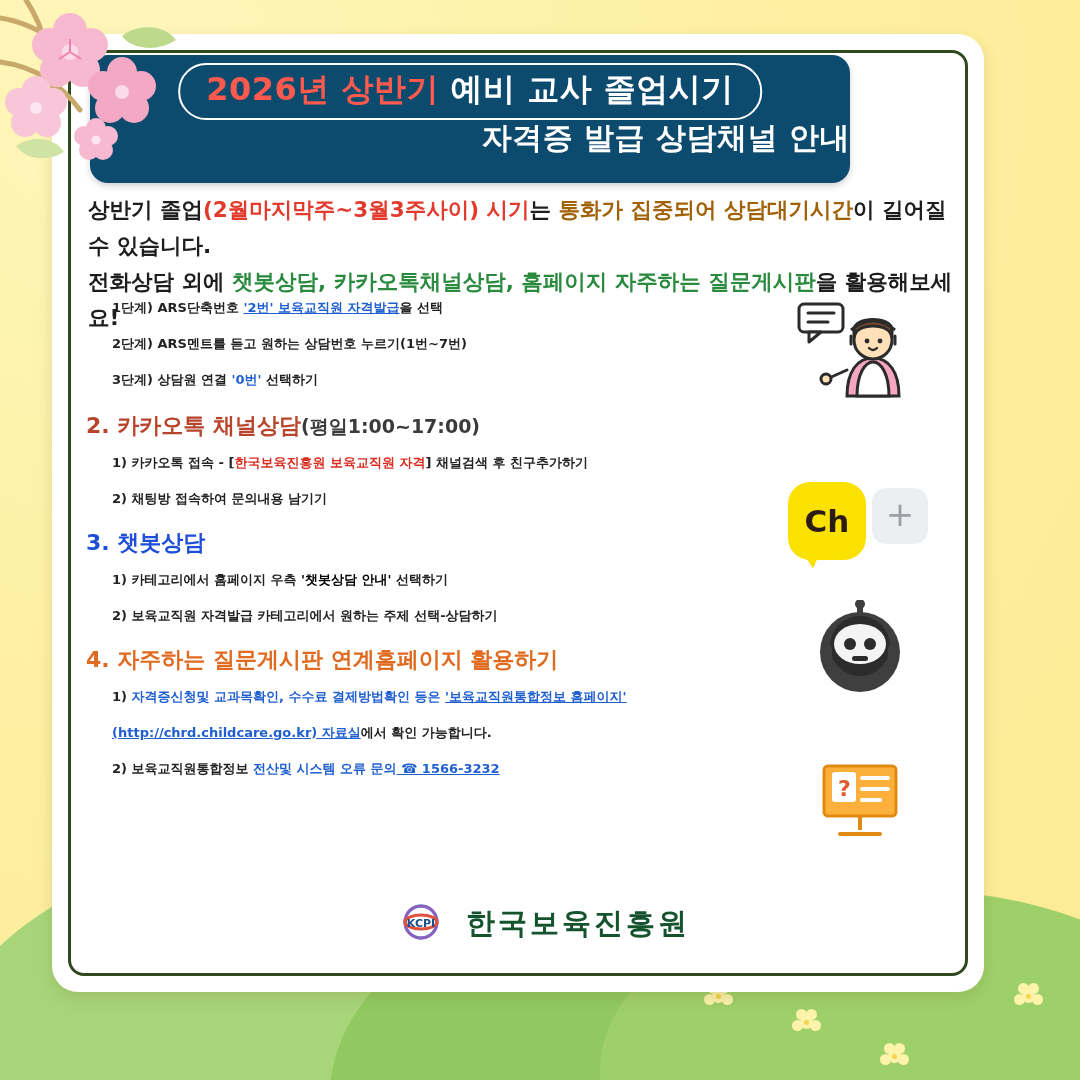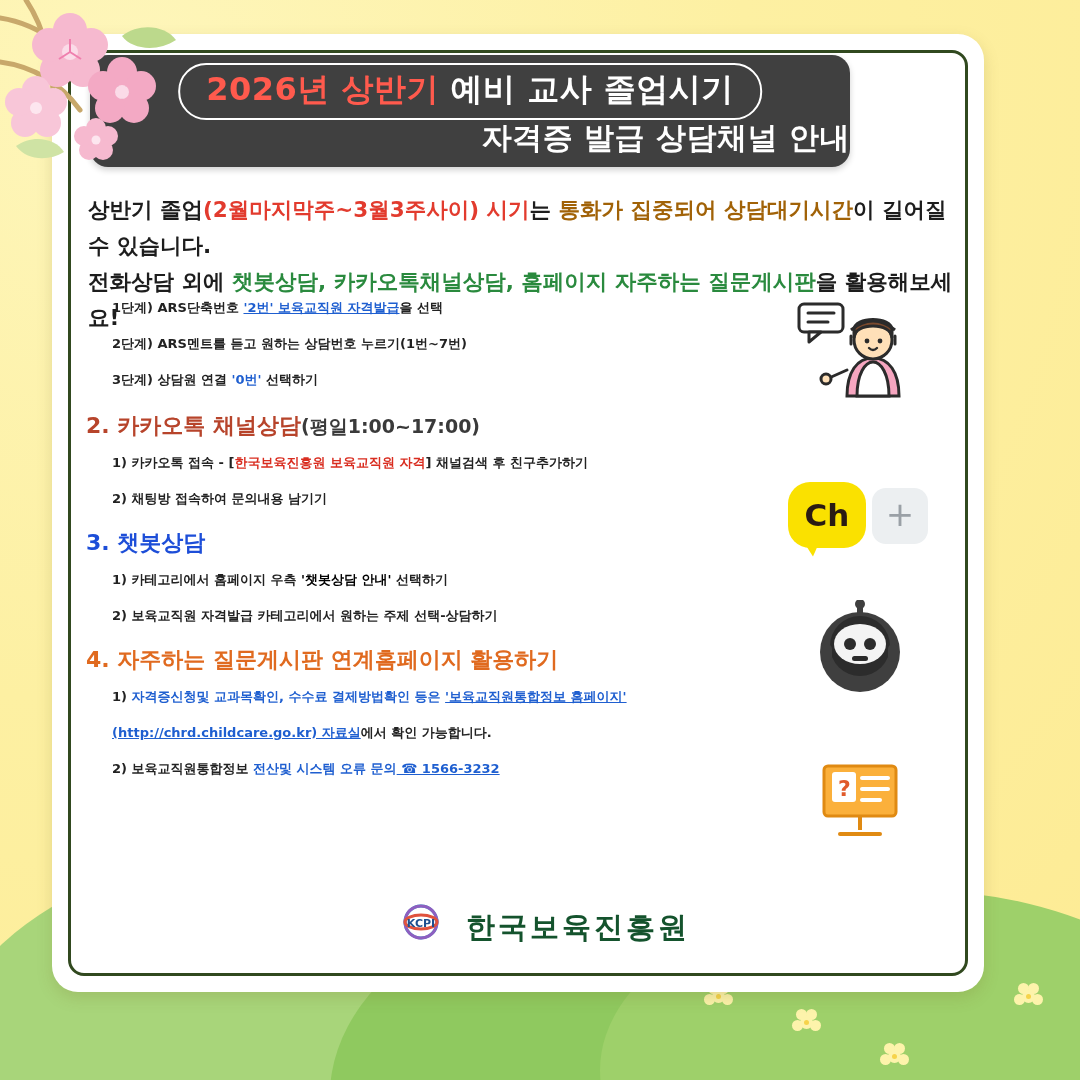--- a/index.html
+++ b/index.html
@@ -115,22 +115,22 @@
     border: 3px solid #31491f;
     border-radius: 16px;
   }
 
   
   .banner {
     position: absolute;
     left: 90px;
     top: 55px;
     width: 760px;
-    height: 112px;
-    background: #404040;
+    height: 128px;
+    background: #0c4a6e;
     border-radius: 18px;
     z-index: 5;
     box-shadow: 0 3px 6px rgba(0,0,0,0.18);
   }
   .banner-line1 {
     position: absolute;
     left: 50%;
     transform: translateX(-50%);
     top: 8px;
     border: 2px solid #ffffff;
@@ -226,21 +226,21 @@
     z-index: 6;
   }
   .icon-counsel { left: 795px; top: 300px; width: 120px; height: 100px; }
   .icon-kakao   { left: 788px; top: 482px; width: 140px; height: 78px; }
   .icon-bot     { left: 812px; top: 600px; width: 96px;  height: 96px; }
   .icon-board   { left: 818px; top: 762px; width: 84px;  height: 78px; }
 
   .kakao-bubble {
     position: absolute;
     left: 0; top: 0;
-    width: 78px; height: 66px;
+    width: 78px; height: 78px;
     background: #fae100;
     border-radius: 22px;
     display: flex;
     align-items: center;
     justify-content: center;
   }
   .kakao-bubble::after {
     content: "";
     position: absolute;
     left: 14px;
@@ -273,21 +273,21 @@
   }
 
   
   .footer {
     position: absolute;
     left: 0;
     right: 0;
     top: 900px;
     z-index: 6;
     display: flex;
-    align-items: flex-end;
+    align-items: center;
     justify-content: center;
     gap: 14px;
   }
   .kcpi-mark {
     position: relative;
     width: 62px;
     height: 48px;
   }
   .kcpi-text {
     font-family: "DejaVu Sans", sans-serif;

